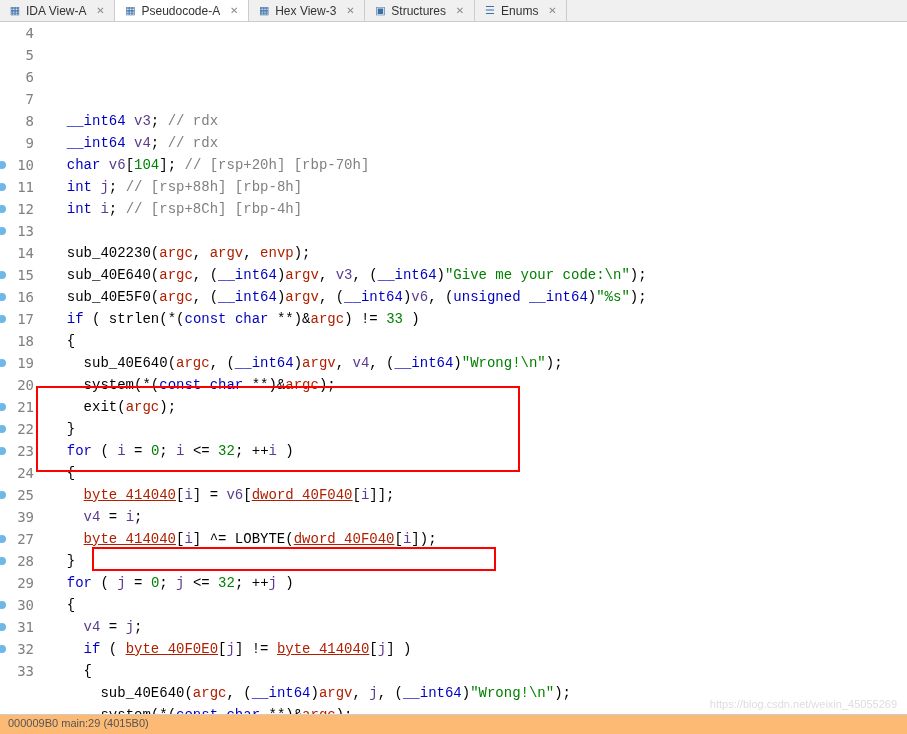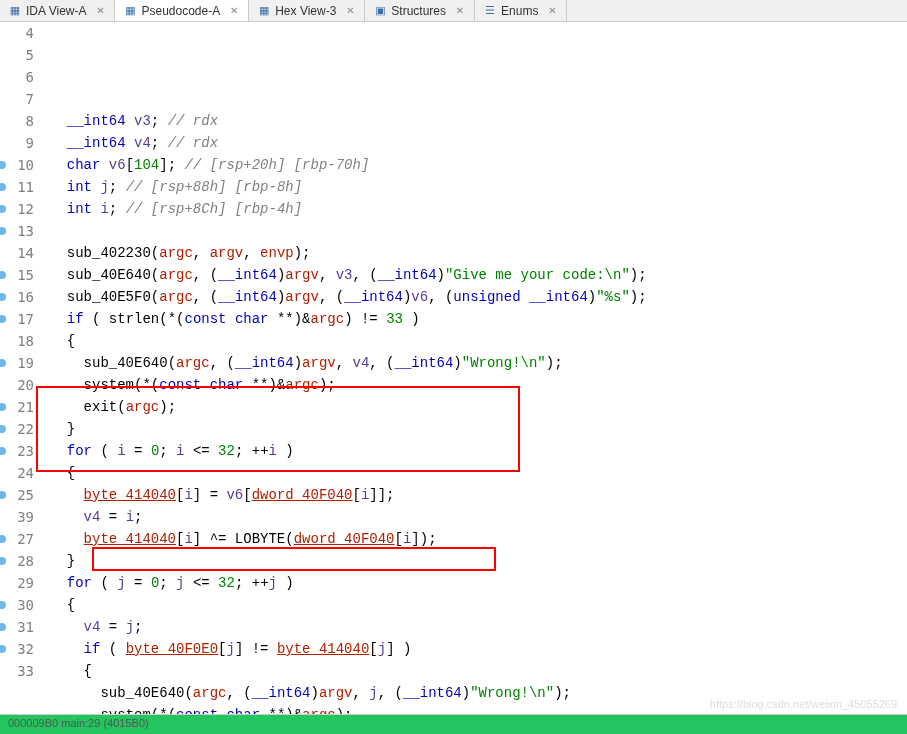--- a/index.html
+++ b/index.html
@@ -87,36 +87,36 @@
   font-family: Consolas, "Courier New", monospace;
   white-space: pre;
   line-height: 22px;
   color: #000;
   position: relative;
 }
 .code-line {
   height: 22px;
 }
 .kw { color: #0000c0; }
-.cmt { color: #808080; font-style: italic; }
+.cmt { color: #808080; }
 .func { color: #000000; text-align: right; }
 .name { color: #b02000; }
 .str { color: #008000; }
 .num { color: #008000; }
 .local { color: #5a3b8f; }
 .global { color: #b02000; text-decoration: underline; }
 
 .hl-box {
   position: absolute;
   border: 2px solid #ff0000;
   pointer-events: none;
 }
 .statusbar {
   height: 20px;
-  background: #22c55e;
+  background: #fdba74;
   border-top: 1px solid #ccc;
   font-family: "Segoe UI", Tahoma, sans-serif;
   font-size: 11px;
   color: #555;
   padding: 2px 8px;
 }
 .watermark {
   position: absolute;
   right: 10px;
   bottom: 24px;

